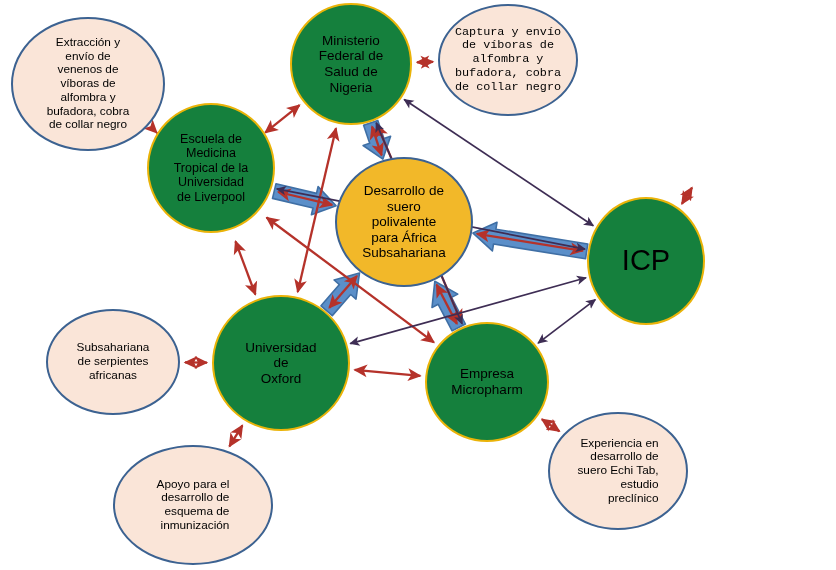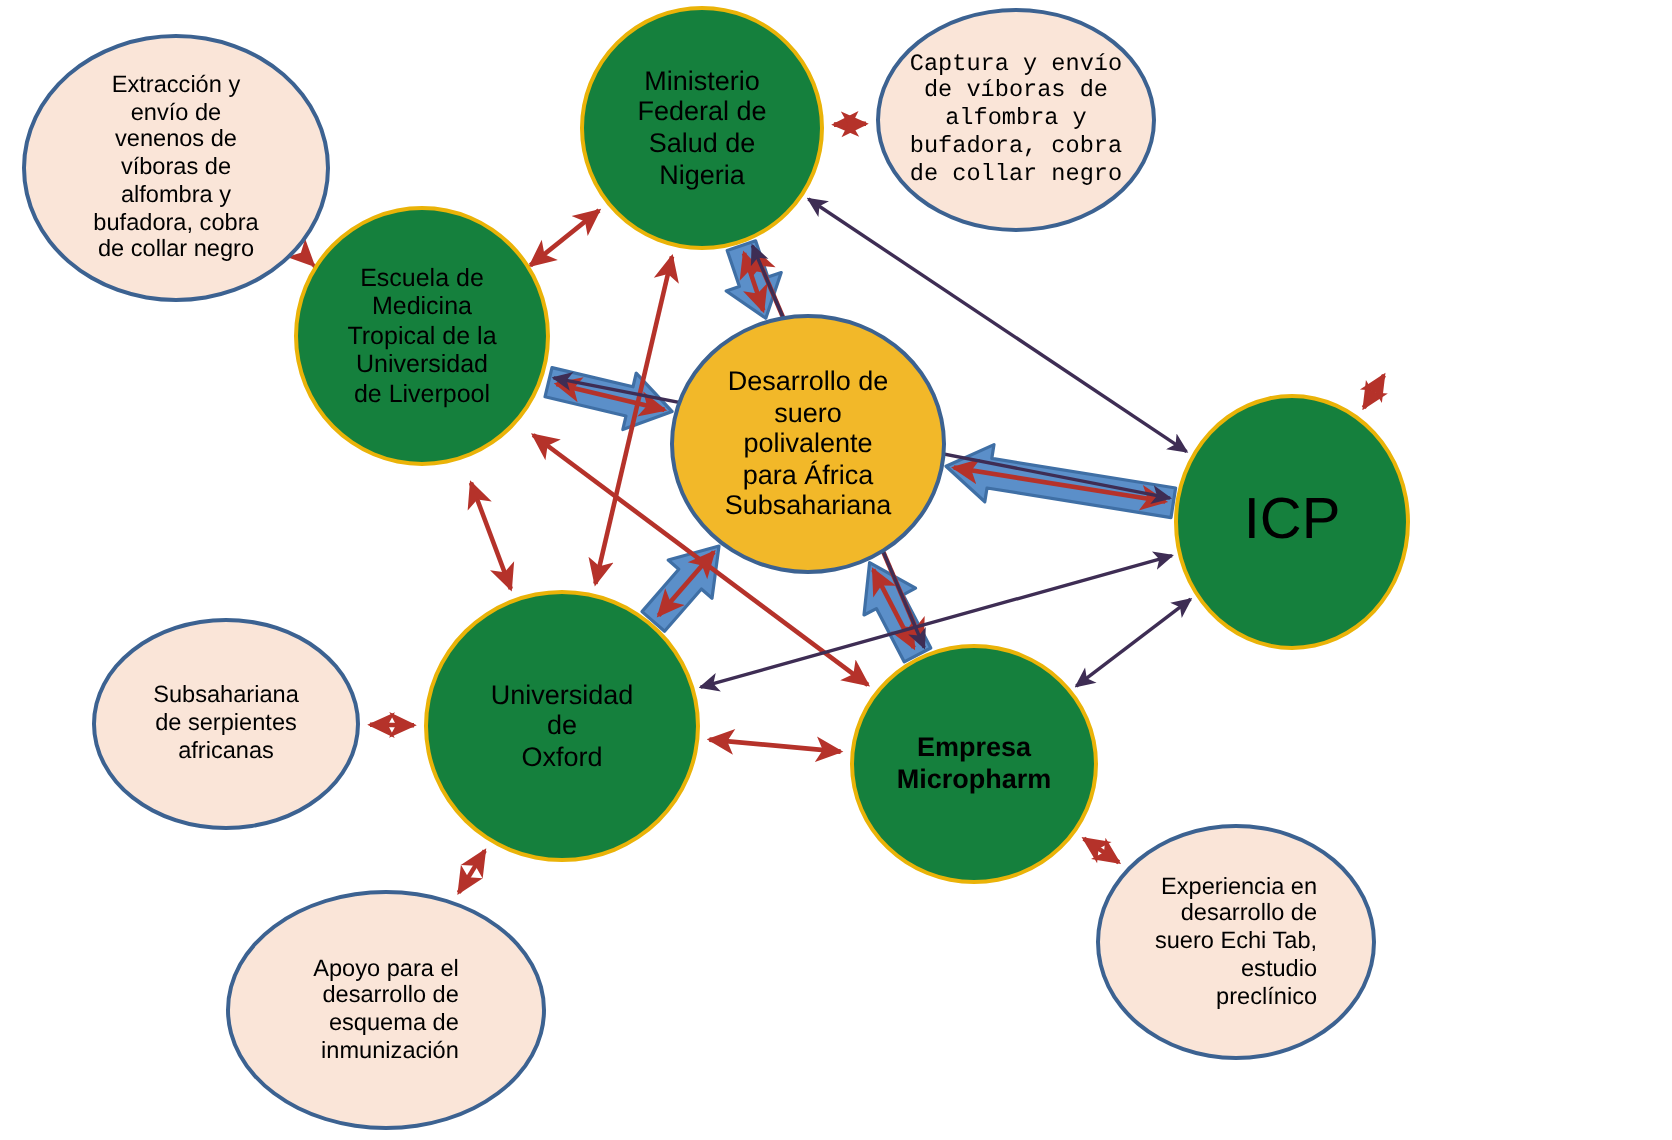--- a/index.html
+++ b/index.html
@@ -138,21 +138,21 @@
 Medicina
 Tropical de la
 Universidad
 de Liverpool</span>
       </div>
       <div class="node node-actor fs-13" style="left: 212px; top: 295px; width: 138px; height: 136px;">
         <span class="node-label">Universidad
 de
 Oxford</span>
       </div>
-      <div class="node node-actor fs-13" style="left: 425px; top: 322px; width: 124px; height: 120px; font-weight: bold;">
+      <div class="node node-actor fs-13" style="left: 425px; top: 322px; width: 124px; height: 120px;">
         <span class="node-label">Empresa
 Micropharm</span>
       </div>
       <div class="node node-actor fs-icp" style="left: 587px; top: 197px; width: 118px; height: 128px;">
         <span class="node-label">ICP</span>
       </div>
       <div class="node node-asset fs-115" style="left: 11px; top: 17px; width: 154px; height: 134px;">
         <span class="node-label">Extracción y
 envío de
 venenos de

